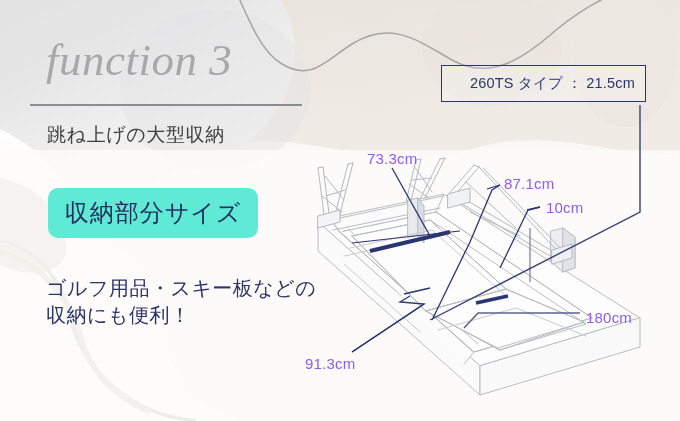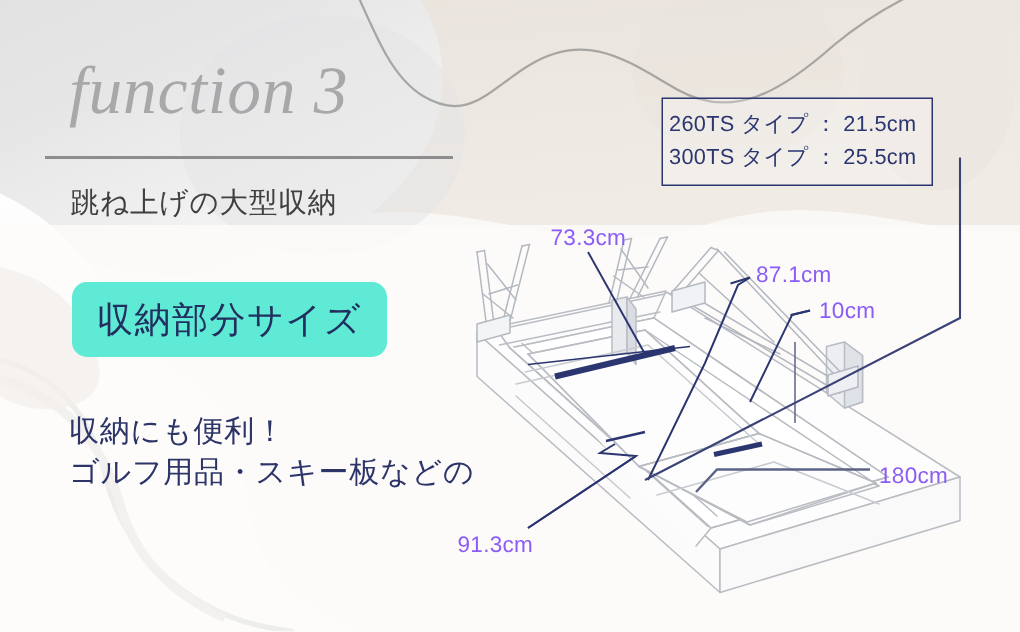--- a/index.html
+++ b/index.html
@@ -99,21 +99,21 @@
   #note-text span { display: block; white-space: nowrap; }
 
   
   #type-box {
     position: absolute;
     left: 441px;
     top: 65px;
     box-sizing: border-box;
     border: 1.6px solid #2b3570;
     background: rgba(255,255,255,0.22);
-    padding: 6px 10px 7px 4px;
+    padding: 6px 10px 7px 28px;
     text-align: center;
   }
   #type-box .row {
     font-size: 14.5px;
     line-height: 1.52;
     color: #2b3570;
     white-space: nowrap;
     letter-spacing: 0.2px;
   }
 
@@ -316,28 +316,27 @@
   <div class="left-col">
     <div id="function-title">function 3</div>
     <div id="title-rule"></div>
     <div id="subtitle">跳ね上げの大型収納</div>
 
     <div id="size-badge">
       <div id="size-badge-label">収納部分サイズ</div>
     </div>
 
     <div id="note-text">
+      <span>ゴルフ用品・スキー板などの</span>
       <span>収納にも便利！</span>
-      <span>ゴルフ用品・スキー板などの</span>
     </div>
   </div>
 
   <div id="type-box">
     <div class="row">260TS タイプ ： 21.5cm</div>
-    <div class="row">300TS タイプ ： 25.5cm</div>
   </div>
 
   <div class="dim" id="dim-733">73.3cm</div>
   <div class="dim" id="dim-871">87.1cm</div>
   <div class="dim" id="dim-10">10cm</div>
   <div class="dim" id="dim-180">180cm</div>
   <div class="dim" id="dim-913">91.3cm</div>
 
 </div>
 

